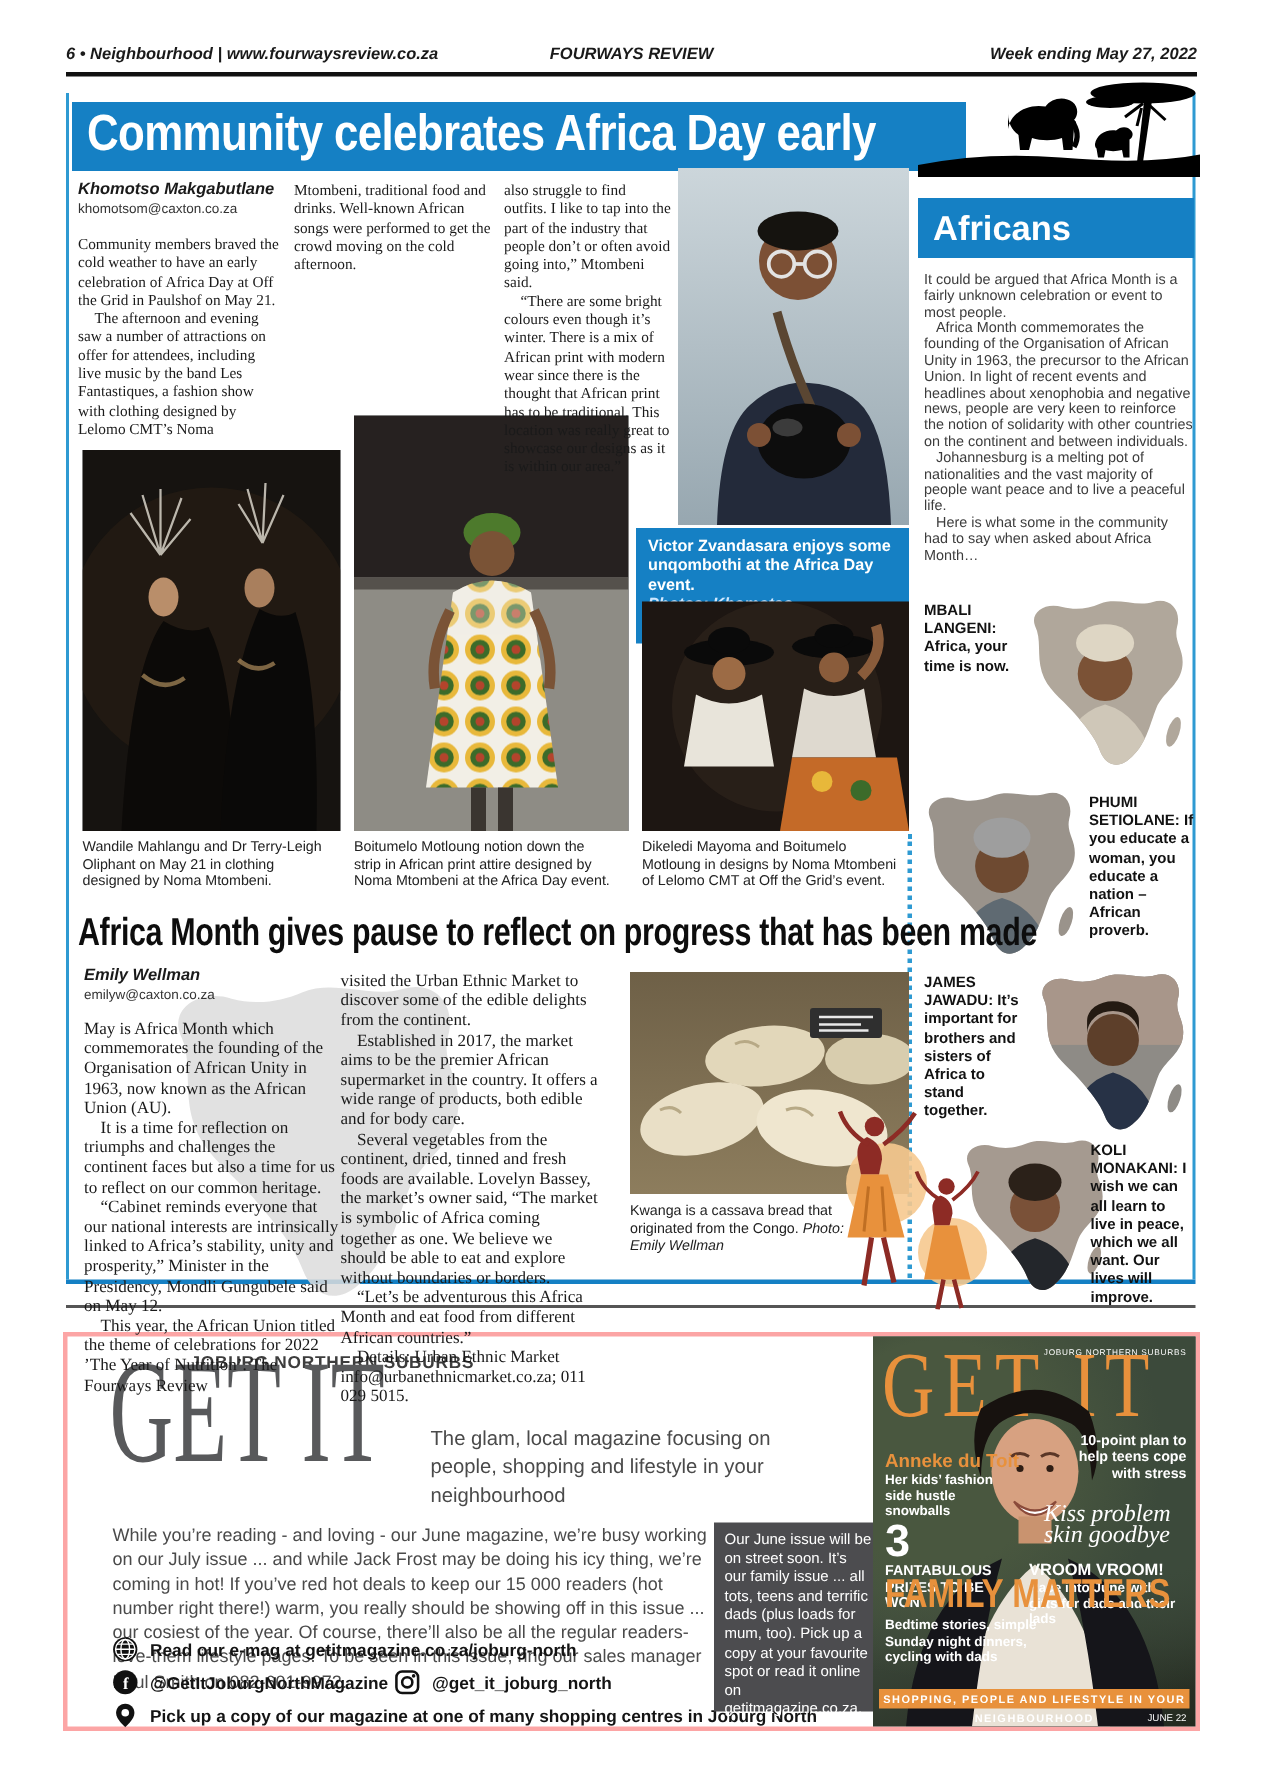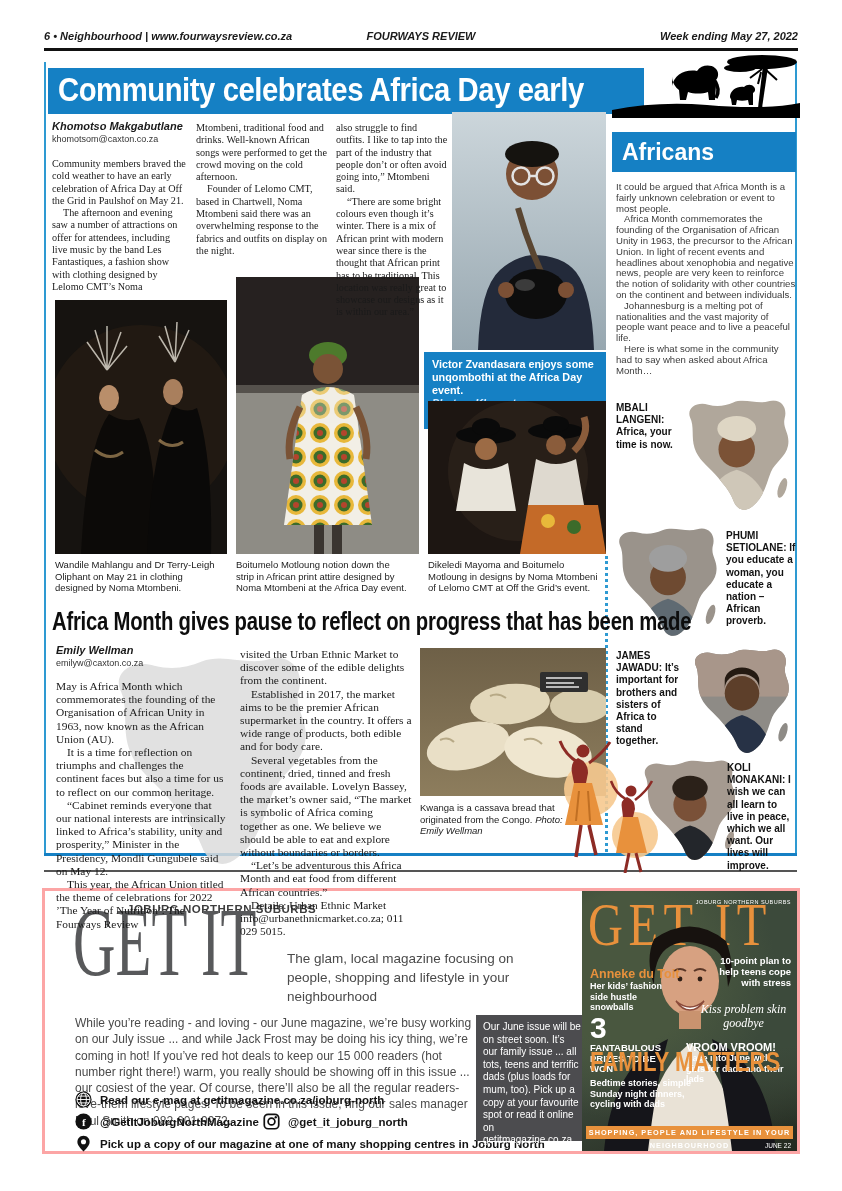--- a/index.html
+++ b/index.html
@@ -121,21 +121,20 @@
   <div class="abs" style="left:52px;top:120px;">
     <div class="byline">Khomotso Makgabutlane</div>
     <div class="bymail">khomotsom@caxton.co.za</div>
   </div>
   <div class="abs serif1" style="left:52px;top:158px;width:134px;">
     <p>Community members braved the cold weather to have an early celebration of Africa Day at Off the Grid in Paulshof on May 21.</p>
       <p>The afternoon and evening saw a number of attractions on offer for attendees, including live music by the band Les Fantastiques, a fashion show with clothing designed by Lelomo CMT’s Noma</p>
   </div>
   <div class="abs serif1" style="left:196px;top:122px;width:134px;">
     <p>Mtombeni, traditional food and drinks. Well-known African songs were performed to get the crowd moving on the cold afternoon.</p>
-      <p>Founder of Lelomo CMT, based in Chartwell, Noma Mtombeni said there was an overwhelming response to the fabrics and outfits on display on the night.</p>
   </div>
   <div class="abs serif1" style="left:336px;top:122px;width:112px;">
     <p>also struggle to find outfits. I like to tap into the part of the industry that people don’t or often avoid going into,” Mtombeni said.</p>
       <p>“There are some bright colours even though it’s winter. There is a mix of African print with modern wear since there is the thought that African print has to be traditional. This location was really great to showcase our designs as it is within our area.”</p>
   </div>
 
   <div class="abs photo" style="left:452px;top:112px;width:154px;height:238px;">
     <svg width="154" height="238" viewBox="0 0 154 238">
       <defs>
           <linearGradient id="vbg" x1="0" y1="0" x2="0" y2="1">
@@ -296,21 +295,21 @@
     <svg width="215" height="215" viewBox="0 0 100 100">
         <use href="#africaPath" fill="#dcdcdc"></use>
       </svg>
   </div>
   <div class="abs serif2" style="left:56px;top:680px;width:172px;">
     <p>May is Africa Month which commemorates the founding of the Organisation of African Unity in 1963, now known as the African Union (AU).</p>
       <p>It is a time for reflection on triumphs and challenges the continent faces but also a time for us to reflect on our common heritage.</p>
     <p>“Cabinet reminds everyone that our national interests are intrinsically linked to Africa’s stability, unity and prosperity,” Minister in the Presidency, Mondli Gungubele said on May 12.</p>
       <p>This year, the African Union titled the theme of celebrations for 2022 ’The Year of Nutrition’. The Fourways Review</p>
   </div>
-  <div class="abs serif2" style="left:240px;top:648px;width:172px;">
+  <div class="abs serif2" style="left:227px;top:648px;width:172px;">
     <p>visited the Urban Ethnic Market to discover some of the edible delights from the continent.</p>
       <p>Established in 2017, the market aims to be the premier African supermarket in the country. It offers a wide range of products, both edible and for body care.</p>
     <p>Several vegetables from the continent, dried, tinned and fresh foods are available. Lovelyn Bassey, the market’s owner said, “The market is symbolic of Africa coming together as one. We believe we should be able to eat and explore without boundaries or borders.</p>
       <p>“Let’s be adventurous this Africa Month and eat food from different African countries.”</p>
       <p>Details: Urban Ethnic Market info@urbanethnicmarket.co.za; 011 029 5015.</p>
   </div>
 
   <div class="abs photo" style="left:420px;top:648px;width:186px;height:148px;">
     <svg width="186" height="148" viewBox="0 0 186 148">
       <defs>
@@ -419,21 +418,21 @@
           <path d="M22,242 q8,-86 64,-112 q-12,44 -20,112 z" fill="#15151a"></path>
           <path d="M194,242 q-8,-86 -64,-112 q12,44 20,112 z" fill="#15151a"></path>
         </svg>
       </div>
       <div class="abs cv-region">JOBURG NORTHERN SUBURBS</div>
       <div class="abs cv-t" style="left:8px;top:76px;width:92px;">
         <div class="cv-orange" style="font-size:12.5px;font-weight:bold;">Anneke du Toit</div>
         <div style="font-size:9px;font-weight:bold;line-height:10.5px;">Her kids’ fashion side hustle snowballs</div>
       </div>
       <div class="abs cv-t" style="right:6px;top:64px;width:85px;text-align:right;font-size:9.5px;font-weight:bold;line-height:11px;">10-point plan to help teens cope with stress</div>
-      <div class="abs cv-t" style="right:6px;top:112px;width:95px;text-align:center;font-size:12px;font-style:italic;font-family:'Liberation Serif',serif;line-height:13.5px;">Kiss problem skin goodbye</div>
+      <div class="abs cv-t" style="right:6px;top:112px;width:95px;text-align:left;font-size:16px;font-style:italic;font-family:'Liberation Serif',serif;line-height:13.5px;">Kiss problem skin goodbye</div>
       <div class="abs cv-t" style="left:8px;top:122px;width:88px;">
         <span style="font-size:30px;font-weight:bold;float:left;line-height:30px;margin-right:4px;">3</span>
         <span style="font-size:9.5px;font-weight:bold;line-height:10.5px;display:block;">FANTABULOUS PRIZES TO BE WON</span>
       </div>
       <div class="abs cv-t" style="right:6px;top:150px;width:105px;text-align:left;">
         <div style="font-size:11px;font-weight:bold;">VROOM VROOM!</div>
         <div style="font-size:9px;font-weight:bold;line-height:10.5px;">Race into June with gifts for dads and their lads</div>
       </div>
       <div class="abs cv-t" style="left:8px;top:158px;width:150px;">
         <div class="cv-orange" style="font-size:27px;font-weight:bold;line-height:27px;white-space:nowrap;transform:scaleX(.82);transform-origin:0 0;width:150px;">FAMILY MATTERS</div>

